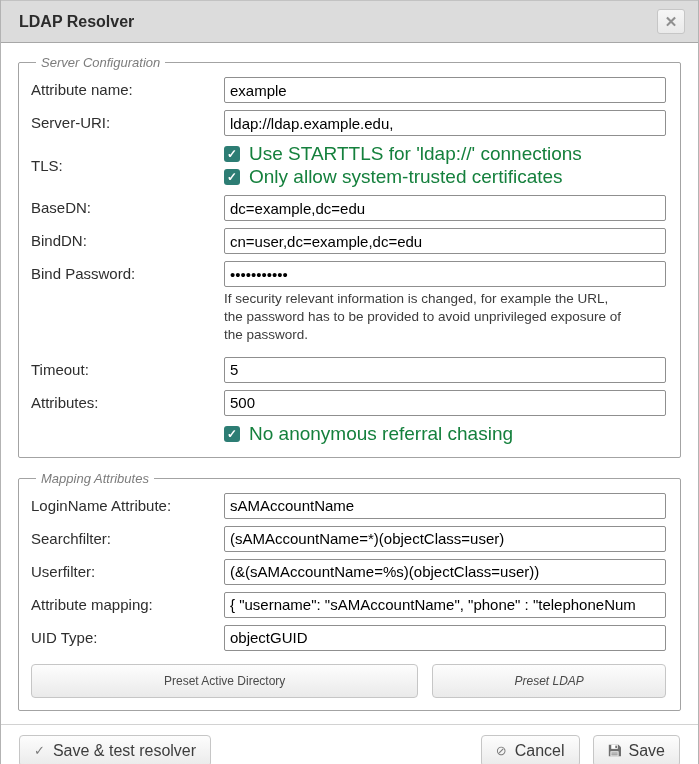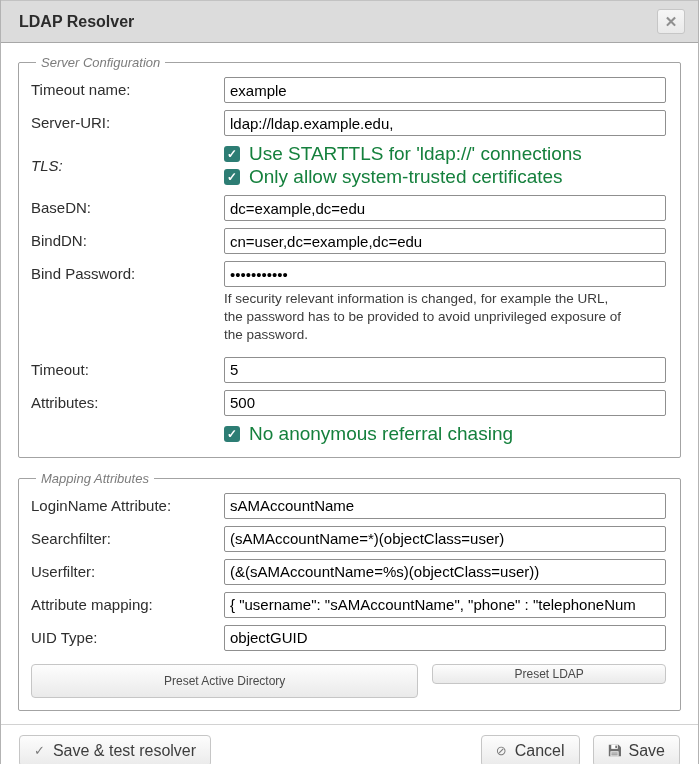--- a/index.html
+++ b/index.html
@@ -34,21 +34,21 @@
     border: 1px solid #a3a3a3; border-radius: 2px;
     margin: 0 0 13px 0; padding: 7px 14px 12px 12px;
   }
   legend {
     font-style: italic; color: #7c7c7c; font-size: 13px;
     padding: 0 5px; margin-left: 5px;
   }
   .frow { display: grid; grid-template-columns: 193px 1fr; margin-bottom: 7px; }
   .frow:last-child { margin-bottom: 0; }
   .flabel { font-size: 15px; color: #2e2e2e; line-height: 26px; }
-  .flabel.centered { align-self: center; line-height: normal; font-style: italic; }
+  .flabel.centered { align-self: center; line-height: normal; }
   .tinput {
     width: 100%; height: 26px; border: 1px solid #8f8f8f; border-radius: 2px;
     padding: 6px 5px; font-size: 15px; color: #000;
     font-family: "Liberation Sans", sans-serif; background: #fff;
   }
   .checkgroup { display: flex; flex-direction: column; gap: 3px; padding: 1px 0; }
   .checkline { display: flex; align-items: center; gap: 9px; height: 20px; cursor: pointer; }
   .cbox {
     width: 16px; height: 16px; flex: 0 0 16px;
     background: #2d7d74; border-radius: 3px;
@@ -62,21 +62,21 @@
   }
   .btn {
     background: linear-gradient(#fdfdfd, #eaeaea);
     border: 1px solid #c6c6c6; border-radius: 4px;
     color: #4a4a4a; font-size: 12px; cursor: pointer;
     font-family: "Liberation Sans", sans-serif;
     display: inline-flex; align-items: center; justify-content: center; gap: 8px;
   }
   .preset-row { display: flex; gap: 14px; margin-top: 13px; }
   .preset-ad { flex: 0 0 61%; height: 34px; }
-  .preset-ldap { flex: 1 1 auto; height: 20px; }
+  .preset-ldap { flex: 1 1 auto; height: 34px; font-style: italic; }
   
   .modal-footer {
     margin-top: auto; border-top: 1px solid #d2d2d2;
     padding: 10px 18px 12px 18px; display: flex; align-items: center;
   }
   .footer-btn { height: 32px; padding: 0 14px; font-size: 16px; color: #3d3d3d; }
   .footer-right { margin-left: auto; display: flex; gap: 13px; }
   .btn .icon { color: #7b7b7b; font-size: 13px; }
   .btn .icon-svg { display: inline-flex; }
 </style>
@@ -91,21 +91,21 @@
       <span>✕</span>
     </button>
   </div>
 
   <div class="modal-body">
 
     <fieldset>
       <legend>Server Configuration</legend>
 
       <div class="frow">
-        <span class="flabel">Timeout name:</span>
+        <span class="flabel">Attribute name:</span>
         <input class="tinput" type="text" value="example" style="">
       </div>
 
       <div class="frow">
         <span class="flabel">Server-URI:</span>
         <input class="tinput" type="text" value="ldap://ldap.example.edu," style="">
       </div>
 
       <div class="frow">
         <span class="flabel centered">TLS:</span>

